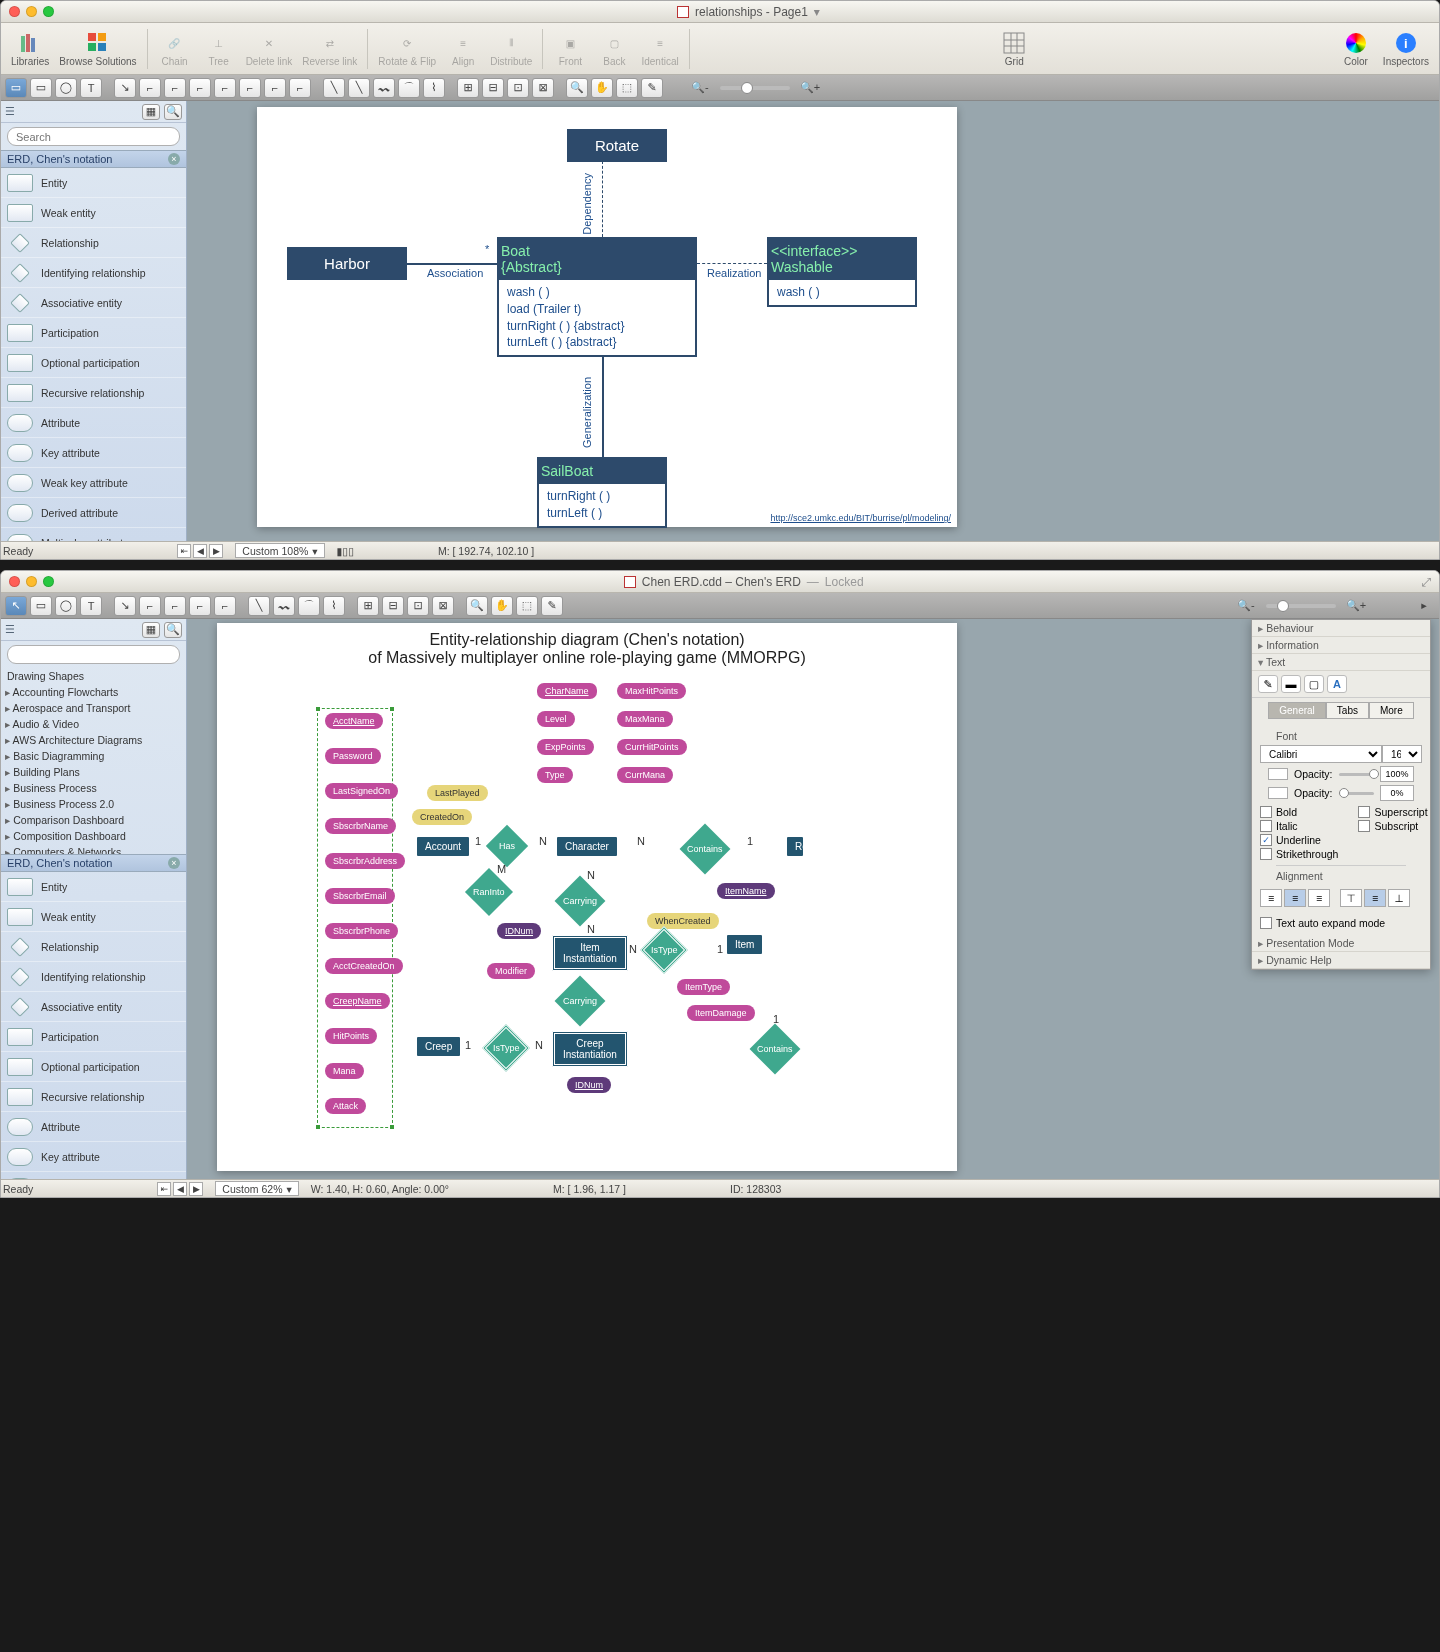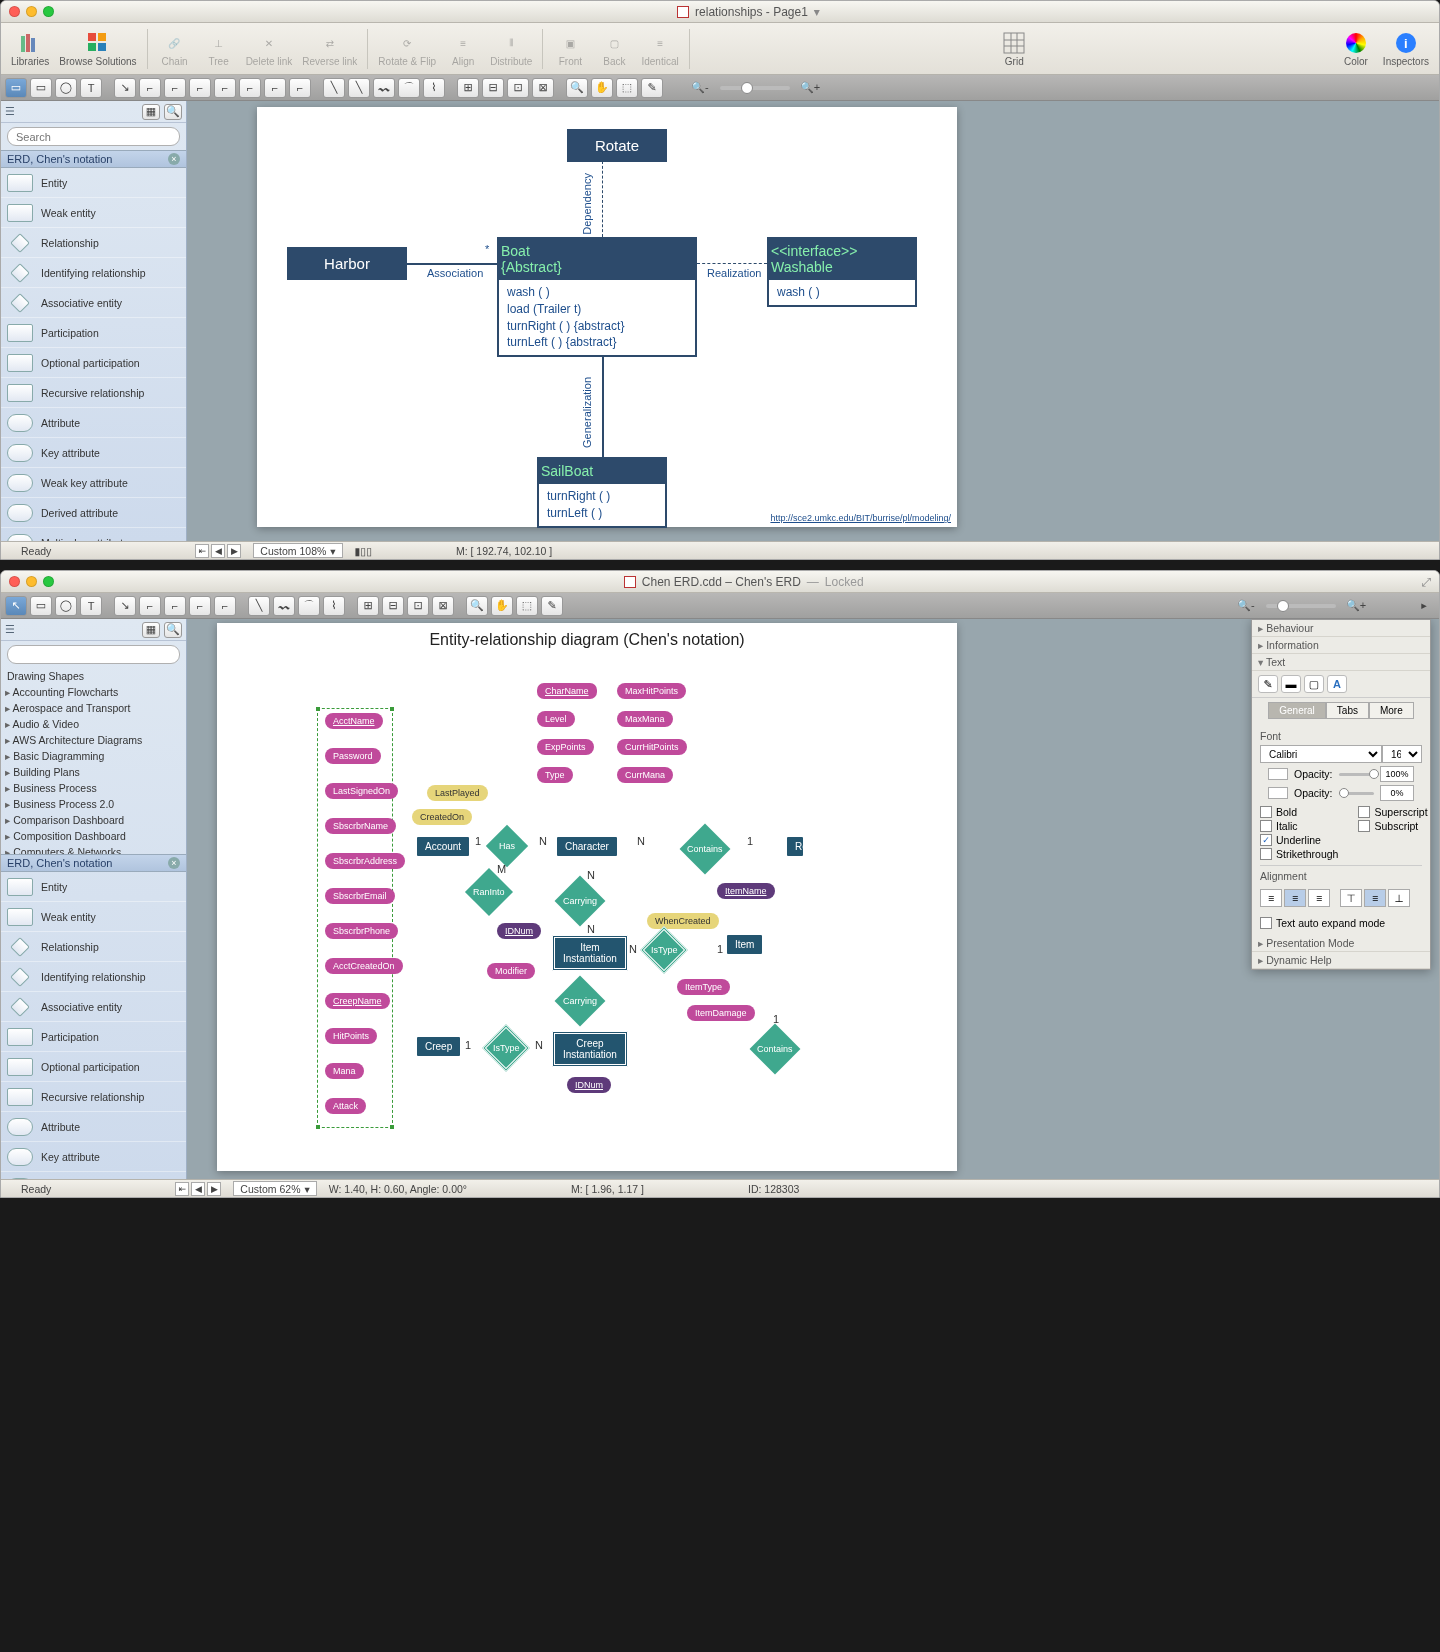--- a/index.html
+++ b/index.html
@@ -70,38 +70,38 @@
   .erd-oval{position:absolute;background:#c04a9b;color:#fff;font-size:9px;padding:3px 8px;border-radius:10px;text-align:center}
   .erd-oval.yel{background:#e6d57a;color:#333}
   .erd-oval.purp{background:#5e3a7a}
   .erd-oval.key{text-decoration:underline}
   .erd-diam{position:absolute;background:#3fa88e;color:#fff;font-size:9px;width:48px;height:28px;display:flex;align-items:center;justify-content:center;transform:rotate(45deg)}
   .erd-diam span{transform:rotate(-45deg)}
   .sel-handles{position:absolute;border:1px dashed #3a9b3a}
   .handle{position:absolute;width:6px;height:6px;background:#3a9b3a;border:1px solid #fff}
   
   
-  .status-bar{height:18px;background:linear-gradient(#f2f0ea,#dedbd3);border-top:1px solid #b5b3ac;display:flex;align-items:center;font-size:10.5px;color:#444;padding:0 20px;gap:12px}
+  .status-bar{height:18px;background:linear-gradient(#f2f0ea,#dedbd3);border-top:1px solid #b5b3ac;display:flex;align-items:center;font-size:10.5px;color:#444;padding:0 2px;gap:12px}
   .status-bar .seg{white-space:nowrap}
   .pager{display:flex;align-items:center;gap:2px}
   .pager-btn{width:14px;height:14px;border:1px solid #aaa;background:#fff;font-size:9px;display:flex;align-items:center;justify-content:center}
   .custom-zoom{border:1px solid #aaa;background:#fff;padding:0 6px;height:15px;display:flex;align-items:center;gap:4px}
   
   
   .inspector{position:absolute;right:8px;top:0;width:180px;background:#ecebe6;border:1px solid #999;box-shadow:0 2px 10px rgba(0,0,0,.3);font-size:10.5px;z-index:50}
   .insp-row{padding:2px 6px;border-bottom:1px solid #d6d4cd;color:#555}
   .insp-row.arrow::before{content:"▸ ";color:#777}
   .insp-row.open::before{content:"▾ ";color:#777}
   .insp-toolbar{display:flex;gap:3px;padding:4px 6px;border-bottom:1px solid #ccc}
   .insp-ico{width:20px;height:18px;border:1px solid #bbb;background:#fff;border-radius:3px;display:flex;align-items:center;justify-content:center;font-size:11px}
   .insp-tabs{display:flex;justify-content:center;gap:0;padding:4px}
   .insp-tab{padding:2px 10px;border:1px solid #aaa;background:#f2f1ec;font-size:10px}
   .insp-tab.active{background:#b8b6af;color:#fff}
   .insp-section{padding:4px 8px}
-  .insp-label{color:#555;margin:3px 0}
+  .insp-label{color:#555;margin:3px 16px}
   .insp-select{width:100%;height:18px;border:1px solid #aaa;background:#fff;font-size:10px;padding:0 4px}
   .slider-row{display:flex;align-items:center;gap:6px;margin:3px 8px}
   .slider-track{flex:1;height:3px;background:#bbb;border-radius:2px;position:relative}
   .slider-thumb{width:10px;height:10px;background:#fff;border:1px solid #888;border-radius:50%;position:absolute;top:-4px}
   .pct-box{width:34px;height:16px;border:1px solid #aaa;background:#fff;font-size:9px;text-align:center}
   .chk-row{display:flex;align-items:center;gap:4px;margin:2px 0}
   .chk{width:12px;height:12px;border:1px solid #888;background:#fff;display:inline-flex;align-items:center;justify-content:center;font-size:9px;color:#2265c0}
   .align-btns{display:flex;gap:2px;margin:4px 0}
   .align-btn{width:22px;height:18px;border:1px solid #aaa;background:#fff;display:flex;align-items:center;justify-content:center}
   .align-btn.sel{background:#b8cde8}
@@ -518,20 +518,21 @@
           </div>
           <div class="lib-item">
             <div class="shape-swatch oval"></div>
           </div>
         </div>
     </div>
 
     <div class="canvas-area" style="position:relative">
       <div class="page" style="left:30px;top:4px;width:740px;height:548px">
         <div class="erd-title">Entity-relationship diagram (Chen's notation)</div>
+        <div class="erd-title" style="padding-top:0">of Massively multiplayer online role-playing game (MMORPG)</div>
 
         <div class="sel-handles" style="left:100px;top:85px;width:76px;height:420px">
           <div class="handle" style="left:-3px;top:-3px"></div>
             <div class="handle" style="right:-3px;top:-3px"></div>
           <div class="handle" style="left:-3px;bottom:-3px"></div>
             <div class="handle" style="right:-3px;bottom:-3px"></div>
         </div>
 
         <div id="leftattrs">
             <div class="erd-oval key" style="left: 108px; top: 90px;">AcctName</div>

